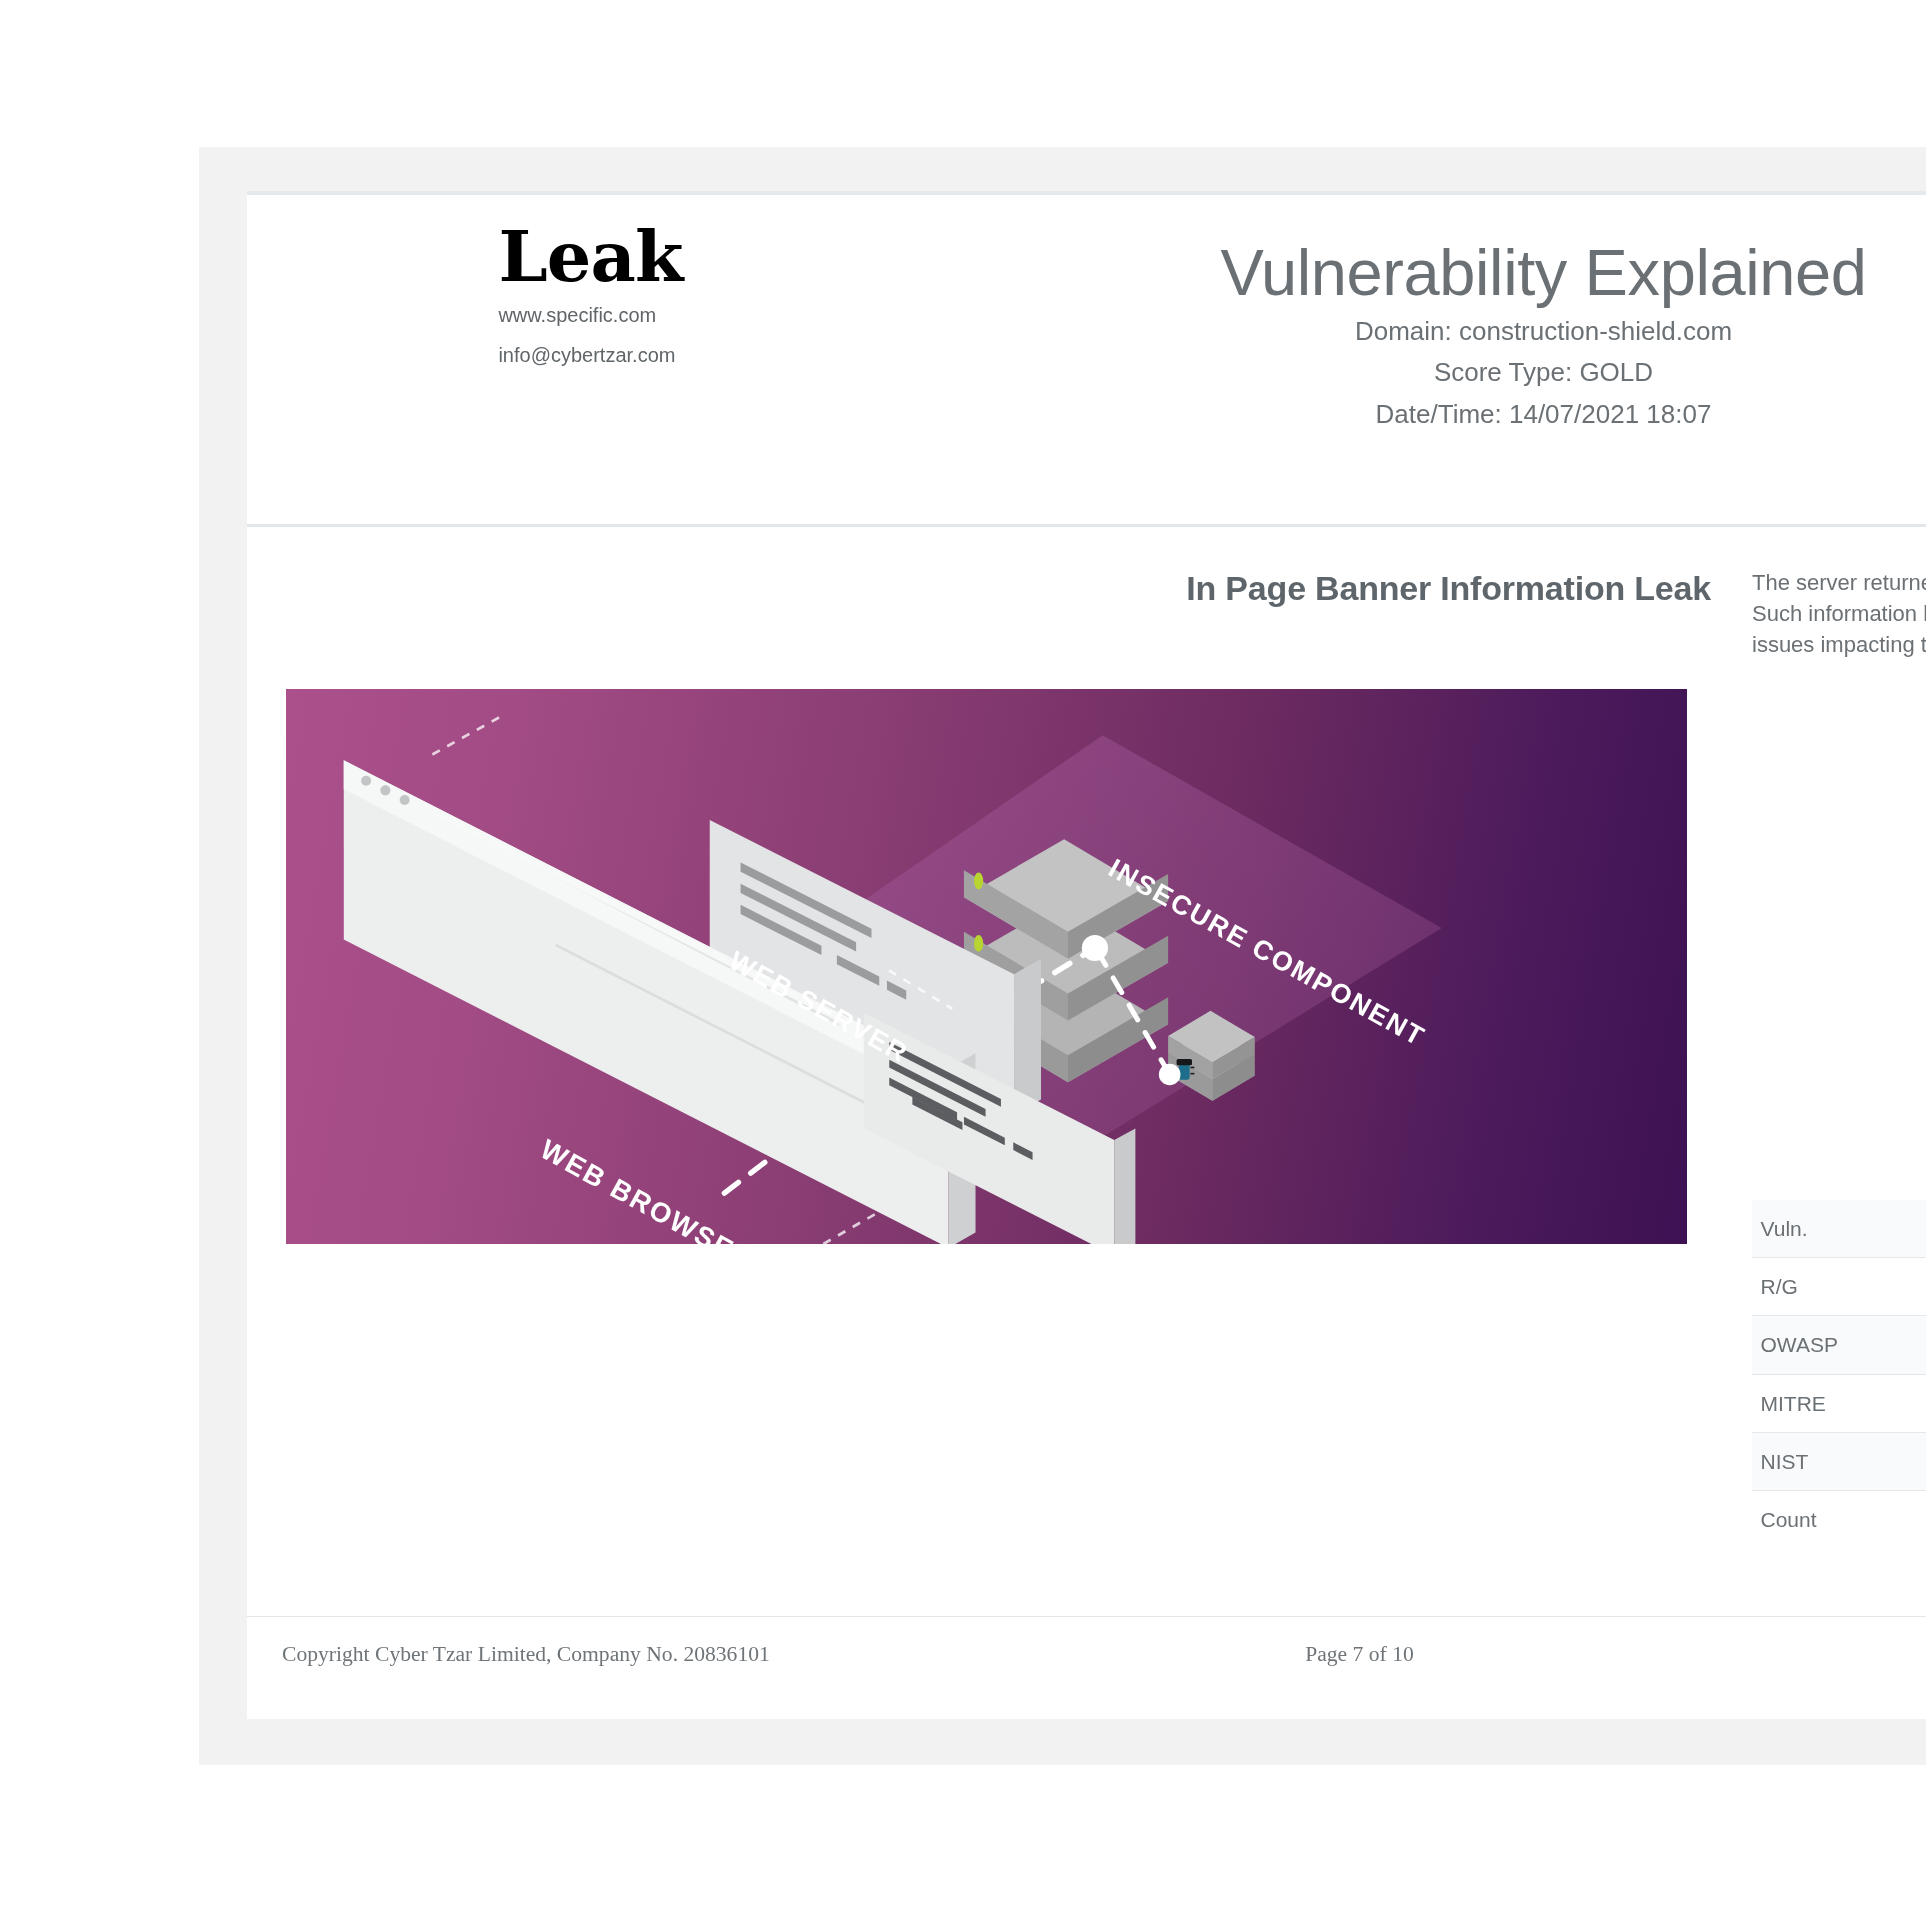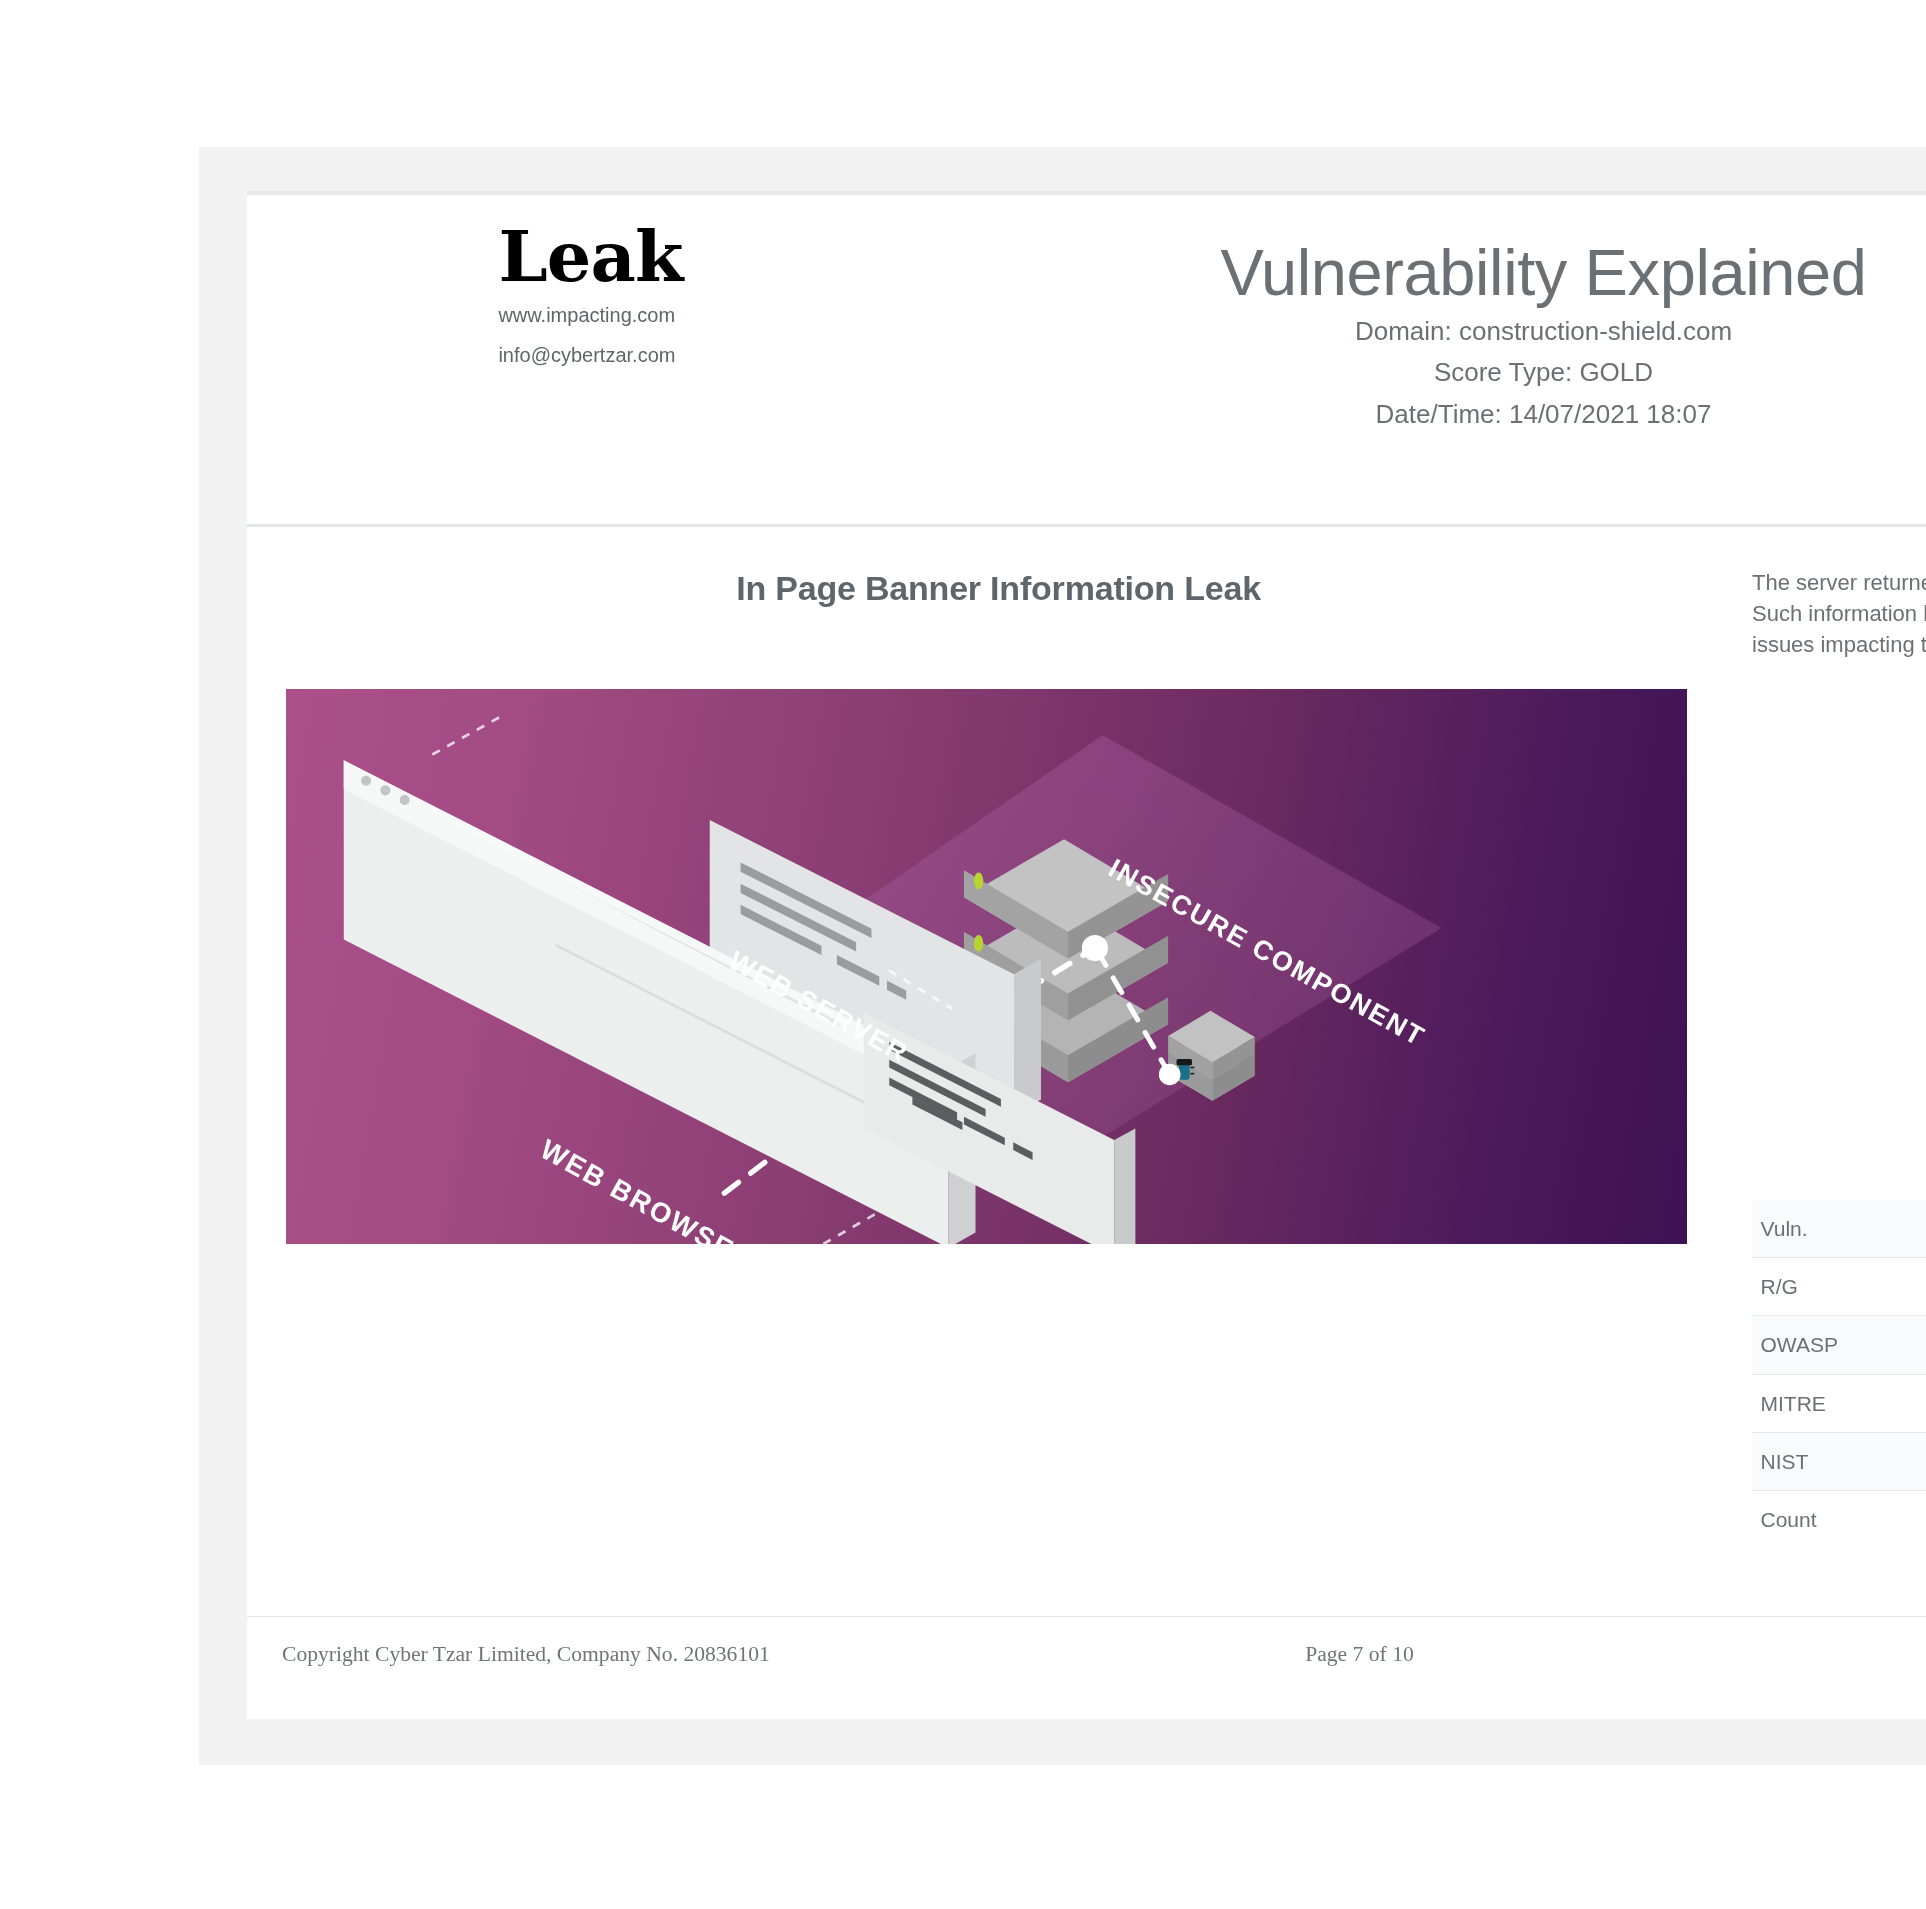--- a/index.html
+++ b/index.html
@@ -91,21 +91,21 @@
 
   
   .doc-body {
     position: relative;
     height: 1084px;
   }
   .vuln-heading {
     position: absolute;
     left: 39px; top: 42px;
     width: 1425px;
-    text-align: center;
+    text-align: right;
     font-size: 34px;
     font-weight: 700;
     color: #5f666b;
     letter-spacing: -0.2px;
   }
   .desc {
     position: absolute;
     left: 1505px; top: 40px;
     width: 676px;
     font-size: 22px;
@@ -167,21 +167,21 @@
 
 <div class="viewport">
   <div class="gray-mat"></div>
 
   <div class="paper">
 
     <div class="doc-header">
 
       <div class="brand">
         <span class="brand-word">Leak</span>
-        <span class="brand-contact">www.impacting.com</span>
+        <span class="brand-contact">www.specific.com</span>
         <span class="brand-contact" style="margin-top:12px;">info@cybertzar.com</span>
       </div>
 
       <div class="title-block">
         <h1 class="doc-title">Vulnerability Explained</h1>
         <p class="doc-sub">Domain: construction-shield.com</p>
         <p class="doc-sub">Score Type: GOLD</p>
         <p class="doc-sub">Date/Time: 14/07/2021 18:07</p>
       </div>
     </div>

